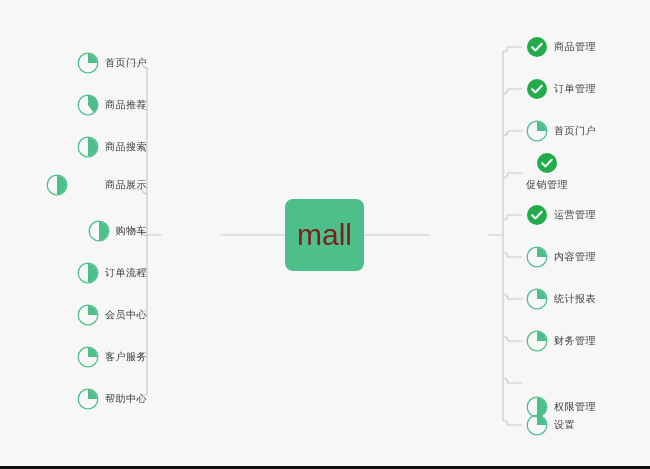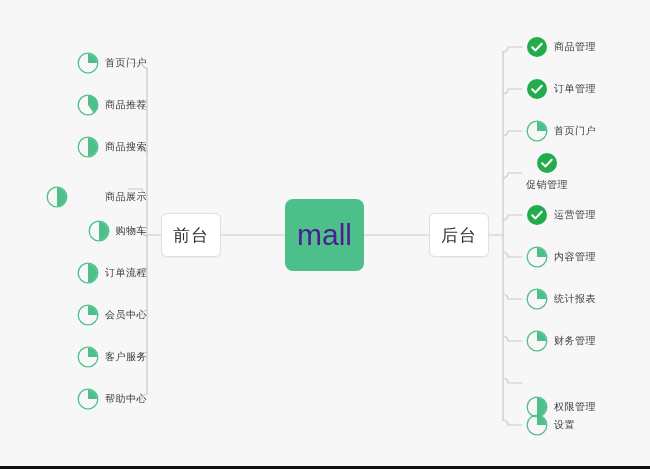--- a/index.html
+++ b/index.html
@@ -97,21 +97,21 @@
     position: absolute;
     left: 285px;
     top: 199px;
     width: 79px;
     height: 72px;
     background: #4cbf8a;
     border-radius: 8px;
     display: flex;
     align-items: center;
     justify-content: center;
-    color: #4c1d95;
+    color: #7f1d1d;
     font-size: 30px;
     letter-spacing: 0px;
     box-sizing: border-box;
   }
 </style>
 </head>
 <body>
 
 <div id="mindmap">
 
@@ -142,26 +142,20 @@
         <path d="M 503 52 L 503 420"></path>
         <path d="M 364 235 L 429 235"></path>
         <path d="M 489 235 L 503 235"></path>
       </g>
   </svg>
 
   <div id="root-node">
     <span>mall</span>
   </div>
 
-  <div class="branch-box" id="branch-front">
-    <span>前台</span>
-  </div>
-  <div class="branch-box" id="branch-back">
-    <span>后台</span>
-  </div>
 
   <div id="leaves">
       <div class="leaf left" style="top: 50px;">
         <span>
           <svg class="status-icon" viewBox="0 0 22 22" xmlns="http://www.w3.org/2000/svg">
       <circle cx="11" cy="11" r="9.799999999999999" fill="none" stroke="#4cbf8a" stroke-width="1.3"></circle>
       <path d="M 11 11 L 11 1.8000000000000007 A 9.2 9.2 0 0 1 20.20 11.00 Z" fill="#4cbf8a"></path>
     </svg>
         </span>
         <span class="leaf-label">首页门户</span>
@@ -177,21 +171,21 @@
       </div>
       <div class="leaf left" style="top: 134px;">
         <span>
           <svg class="status-icon" viewBox="0 0 22 22" xmlns="http://www.w3.org/2000/svg">
       <circle cx="11" cy="11" r="9.799999999999999" fill="none" stroke="#4cbf8a" stroke-width="1.3"></circle>
       <path d="M 11 11 L 11 1.8000000000000007 A 9.2 9.2 0 0 1 11.00 20.20 Z" fill="#4cbf8a"></path>
     </svg>
         </span>
         <span class="leaf-label">商品搜索</span>
       </div>
-      <div class="leaf left" style="top: 184px; gap: 37px;">
+      <div class="leaf left" style="top: 172px; gap: 37px;">
         <span>
           <svg class="status-icon" viewBox="0 0 22 22" xmlns="http://www.w3.org/2000/svg">
       <circle cx="11" cy="11" r="9.799999999999999" fill="none" stroke="#4cbf8a" stroke-width="1.3"></circle>
       <path d="M 11 11 L 11 1.8000000000000007 A 9.2 9.2 0 0 1 11.00 20.20 Z" fill="#4cbf8a"></path>
     </svg>
         </span>
         <span class="leaf-label">商品展示</span>
       </div>
       <div class="leaf left" style="top: 218px;">
         <span>

